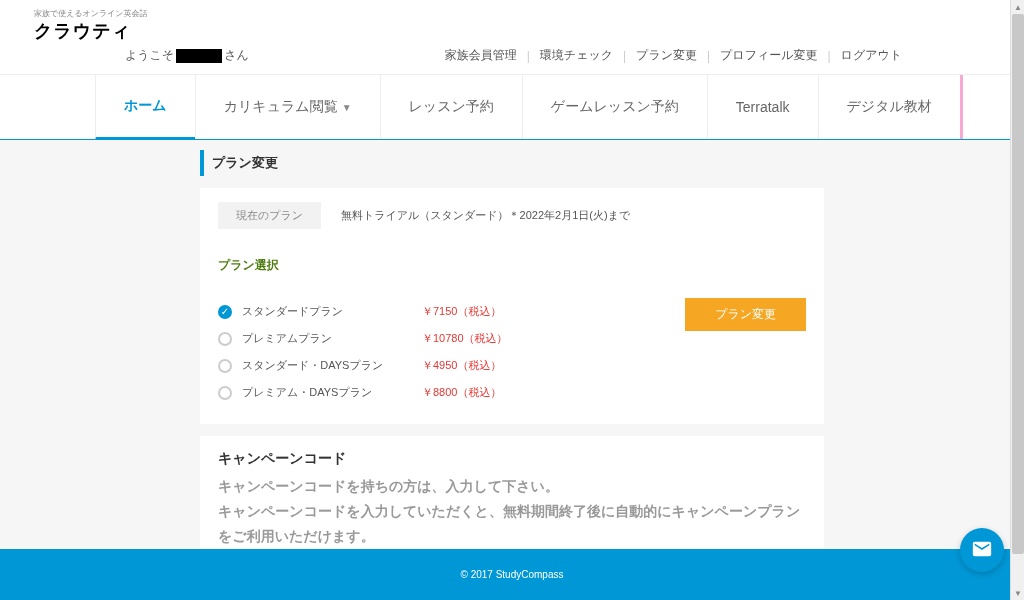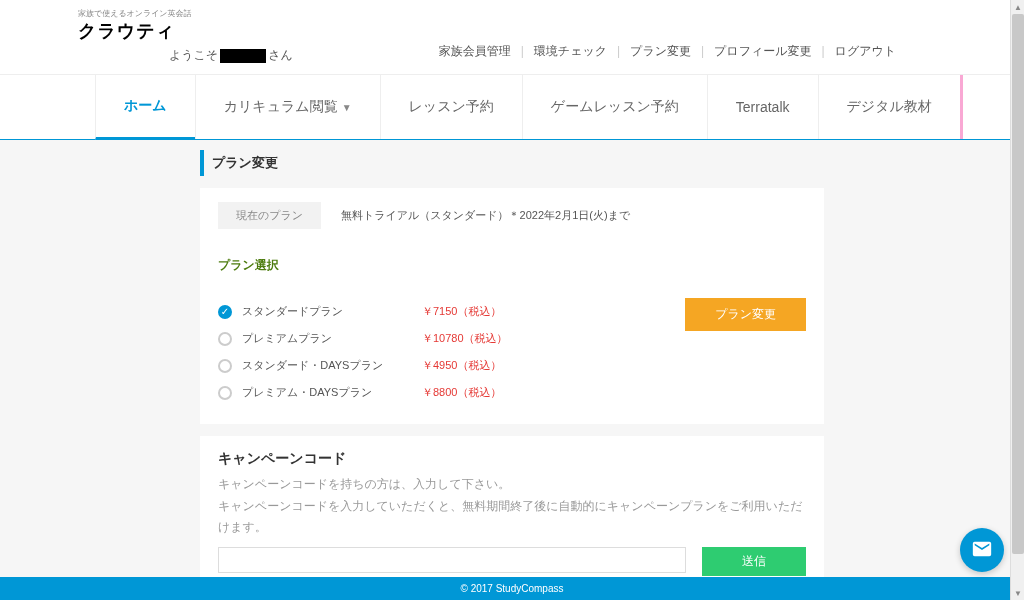--- a/index.html
+++ b/index.html
@@ -1,17 +1,17 @@
 <!DOCTYPE html>
 <html><head>
 <meta charset="utf-8">
 <style>
 * { margin: 0; padding: 0; box-sizing: border-box; }
 body { font-family: "Hiragino Sans", "Meiryo", sans-serif; font-size: 12px; color: #333; background: #fff; width: 1024px; height: 600px; overflow: hidden; position: relative; }
-.topbar { padding: 8px 8px 0 30px; display: flex; justify-content: space-between; align-items: center; margin-left: 44px; }
+.topbar { padding: 8px 2px 0 30px; display: flex; justify-content: space-between; align-items: flex-end; }
 .logo-area { display: flex; flex-direction: column; }
 .logo { display: flex; align-items: center; gap: 4px; }
 .logo-text-small { font-size: 8px; color: #888; }
 .logo-text-big { font-size: 18px; font-weight: bold; color: #000000; letter-spacing: 1px; }
 .greeting { padding-left: 95px; margin-top: 4px; font-size: 12px; color: #555; display: flex; align-items: center; gap: 2px; }
 .redact { display: inline-block; width: 46px; height: 14px; background: #000; }
 .toplinks { display: flex; gap: 0; align-items: center; font-size: 12px; color: #555; padding-right: 110px; margin-top: 30px; }
 .toplinks a { color: #555; text-decoration: none; padding: 0 10px; cursor: pointer; }
 .toplinks .sep { color: #ccc; }
 .tabs { display: flex; border-top: 1px solid #eee; border-bottom: 1px solid #0097d6; margin-top: 10px; }
@@ -32,26 +32,26 @@
 .plan-row { display: flex; align-items: center; gap: 10px; padding: 6px 0; font-size: 11px; }
 .radio { width: 14px; height: 14px; border: 2px solid #ccc; border-radius: 50%; display: inline-flex; align-items: center; justify-content: center; cursor: pointer; background: #fff; }
 .radio.checked { border-color: #0097d6; background: #0097d6; }
 .radio.checked::after { content: "✓"; color: #fff; font-size: 10px; line-height: 1; }
 .plan-name { color: #555; width: 170px; }
 .plan-price { color: #e53935; }
 .orange-btn { background: #f5a623; color: #fff; border: none; padding: 8px 30px; font-size: 12px; cursor: pointer; }
 .green-btn { background: #2ecc71; color: #fff; border: none; padding: 6px 40px; font-size: 12px; cursor: pointer; }
 .panel.campaign { padding-bottom: 6px; }
 .camp-h { font-size: 14px; font-weight: bold; margin-bottom: 6px; }
-.camp-note { font-size: 12px; color: #999; line-height: 1.8; }
+.camp-note { font-size: 14px; color: #999; line-height: 1.8; font-weight: bold; }
 .camp-input-row { display: flex; gap: 16px; margin-top: 8px; }
 .camp-input { flex: 1; border: 1px solid #ddd; height: 26px; padding: 0 6px; font-size: 12px; }
 .panel.trial-end { border: 2px solid #e53935; padding: 14px 18px; display: flex; justify-content: space-between; align-items: center; }
 .trial-h { font-size: 12px; font-weight: bold; }
-.footer { position: absolute; bottom: 0; left: 0; right: 0; background: #0097d6; color: #fff; font-size: 10px; text-align: center; padding: 6px 0; }
+.footer { position: absolute; bottom: 0; left: 0; right: 0; background: #0097d6; color: #fff; font-size: 10px; text-align: center; padding: 20px 0; }
 .fab { position: absolute; right: 20px; bottom: 28px; width: 44px; height: 44px; border-radius: 50%; background: #0097d6; display: flex; align-items: center; justify-content: center; cursor: pointer; box-shadow: 0 2px 6px rgba(0,0,0,0.2); }
 .fab svg { width: 22px; height: 22px; fill: #fff; }
 .scrollbar { position: absolute; right: 0; top: 0; width: 14px; height: 600px; background: #f0f0f0; border-left: 1px solid #ddd; }
 .scroll-up, .scroll-down { position: absolute; width: 14px; height: 14px; display: flex; align-items: center; justify-content: center; font-size: 8px; color: #888; cursor: pointer; }
 .scroll-up { top: 0; }
 .scroll-down { bottom: 0; }
 .scroll-thumb { position: absolute; top: 14px; width: 12px; left: 1px; height: 540px; background: #c8c8c8; border-radius: 2px; cursor: pointer; }
 </style>
 </head>
 <body>

